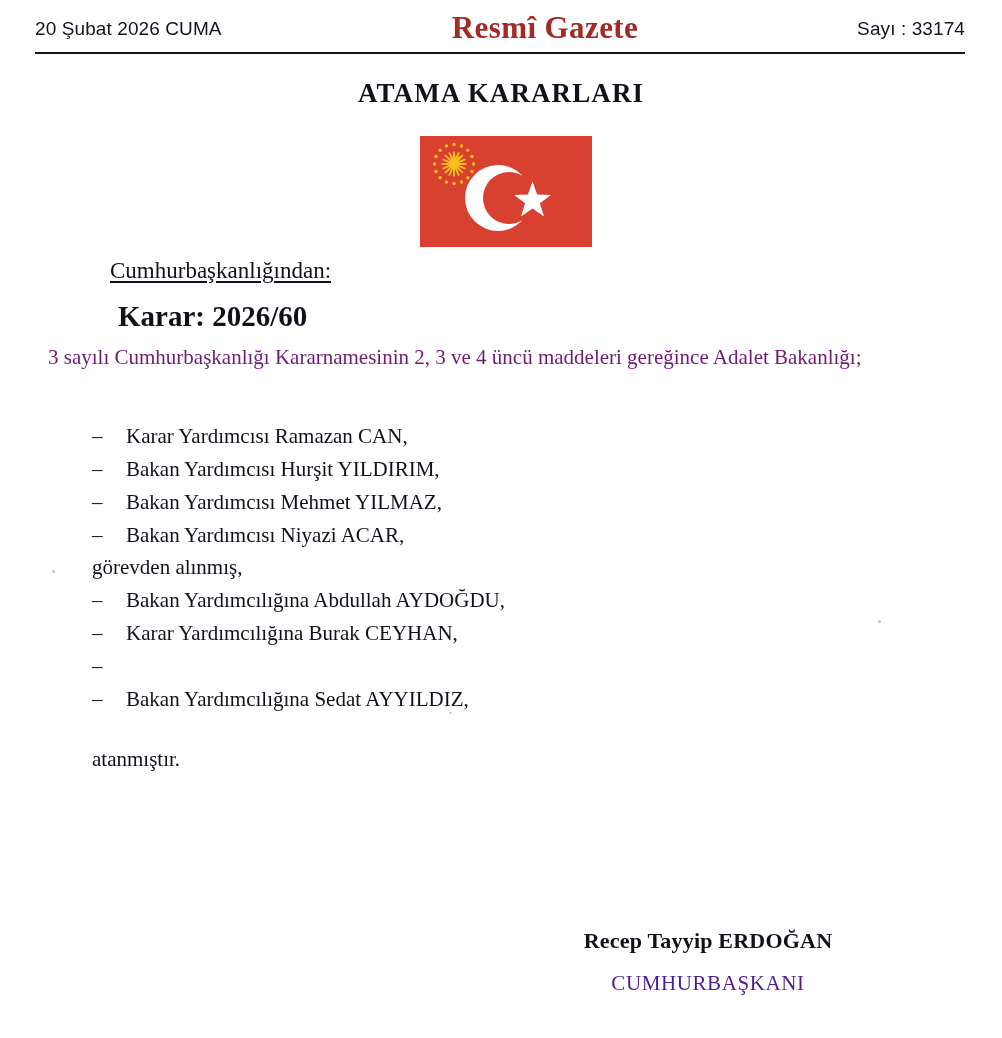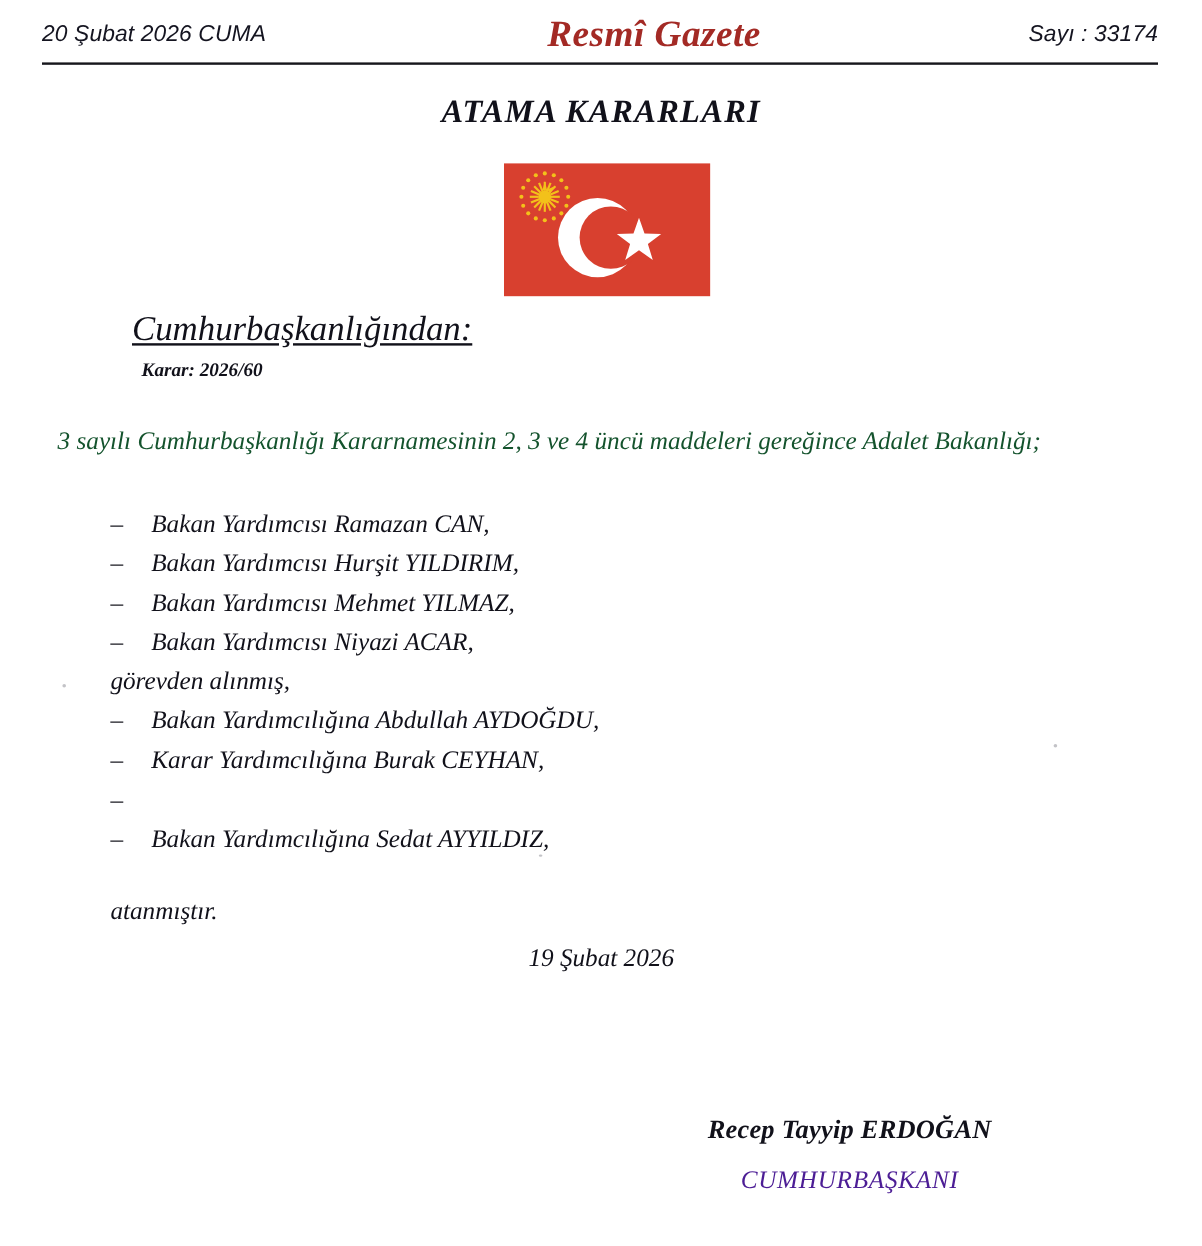--- a/index.html
+++ b/index.html
@@ -16,21 +16,20 @@
     font-family: "Liberation Serif", "DejaVu Serif", serif;
     color: #0d0d14;
     -webkit-font-smoothing: antialiased;
   }
 
   .page {
     position: absolute;
     inset: 0;
     width: 1002px;
     height: 1038px;
-    font-style: italic;
   }
 
   
   .masthead {
     position: absolute;
     left: 35px;
     top: 12px;
     width: 930px;
     height: 34px;
     display: flex;
@@ -89,45 +88,45 @@
     width: 172px;
     height: 111px;
   }
   .flag-svg { display: block; width: 172px; height: 111px; }
 
   
   .issuer {
     position: absolute;
     left: 110px;
     top: 258px;
-    font-size: 29px;
+    font-size: 23px;
     font-weight: 400;
     text-decoration: underline;
     text-underline-offset: 3px;
     color: #11111a;
   }
   .decision-no {
     position: absolute;
     left: 118px;
     top: 300px;
-    font-size: 16px;
+    font-size: 29px;
     font-weight: 700;
     color: #11111a;
   }
 
   .intro {
     position: absolute;
     left: 48px;
-    top: 352px;
+    top: 342px;
     width: 912px;
     font-size: 21px;
     line-height: 31px;
     text-align: justify;
     text-justify: inter-word;
-    color: #14532d;
+    color: #701a75;
   }
 
   .list-block {
     position: absolute;
     left: 92px;
     width: 840px;
   }
   .list-block.group-one { top: 420px; }
   .list-block.group-two { top: 584px; }
 
@@ -276,21 +275,21 @@
   </div>
 
   <div class="issuer">Cumhurbaşkanlığından:</div>
   <div class="decision-no">Karar: 2026/60</div>
 
   <div class="intro">3 sayılı Cumhurbaşkanlığı Kararnamesinin 2, 3 ve 4 üncü maddeleri gereğince Adalet Bakanlığı;</div>
 
   <div class="list-block group-one">
     <div class="list-item">
       <span class="list-dash">–</span>
-      <span class="list-text">Bakan Yardımcısı Ramazan CAN,</span>
+      <span class="list-text">Karar Yardımcısı Ramazan CAN,</span>
     </div>
     <div class="list-item">
       <span class="list-dash">–</span>
       <span class="list-text">Bakan Yardımcısı Hurşit YILDIRIM,</span>
     </div>
     <div class="list-item">
       <span class="list-dash">–</span>
       <span class="list-text">Bakan Yardımcısı Mehmet YILMAZ,</span>
     </div>
     <div class="list-item">
@@ -314,21 +313,20 @@
       <span class="list-dash">–</span>
     </div>
     <div class="list-item">
       <span class="list-dash">–</span>
       <span class="list-text">Bakan Yardımcılığına Sedat AYYILDIZ,</span>
     </div>
   </div>
 
   <div class="clause appointed">atanmıştır.</div>
 
-  <div class="sign-date">19 Şubat 2026</div>
 
   <div class="signature">
     <div class="signature-name">Recep Tayyip ERDOĞAN</div>
     <div class="signature-role">CUMHURBAŞKANI</div>
   </div>
 
   <div class="speck s1"></div>
   <div class="speck s2"></div>
   <div class="speck s3"></div>
 

